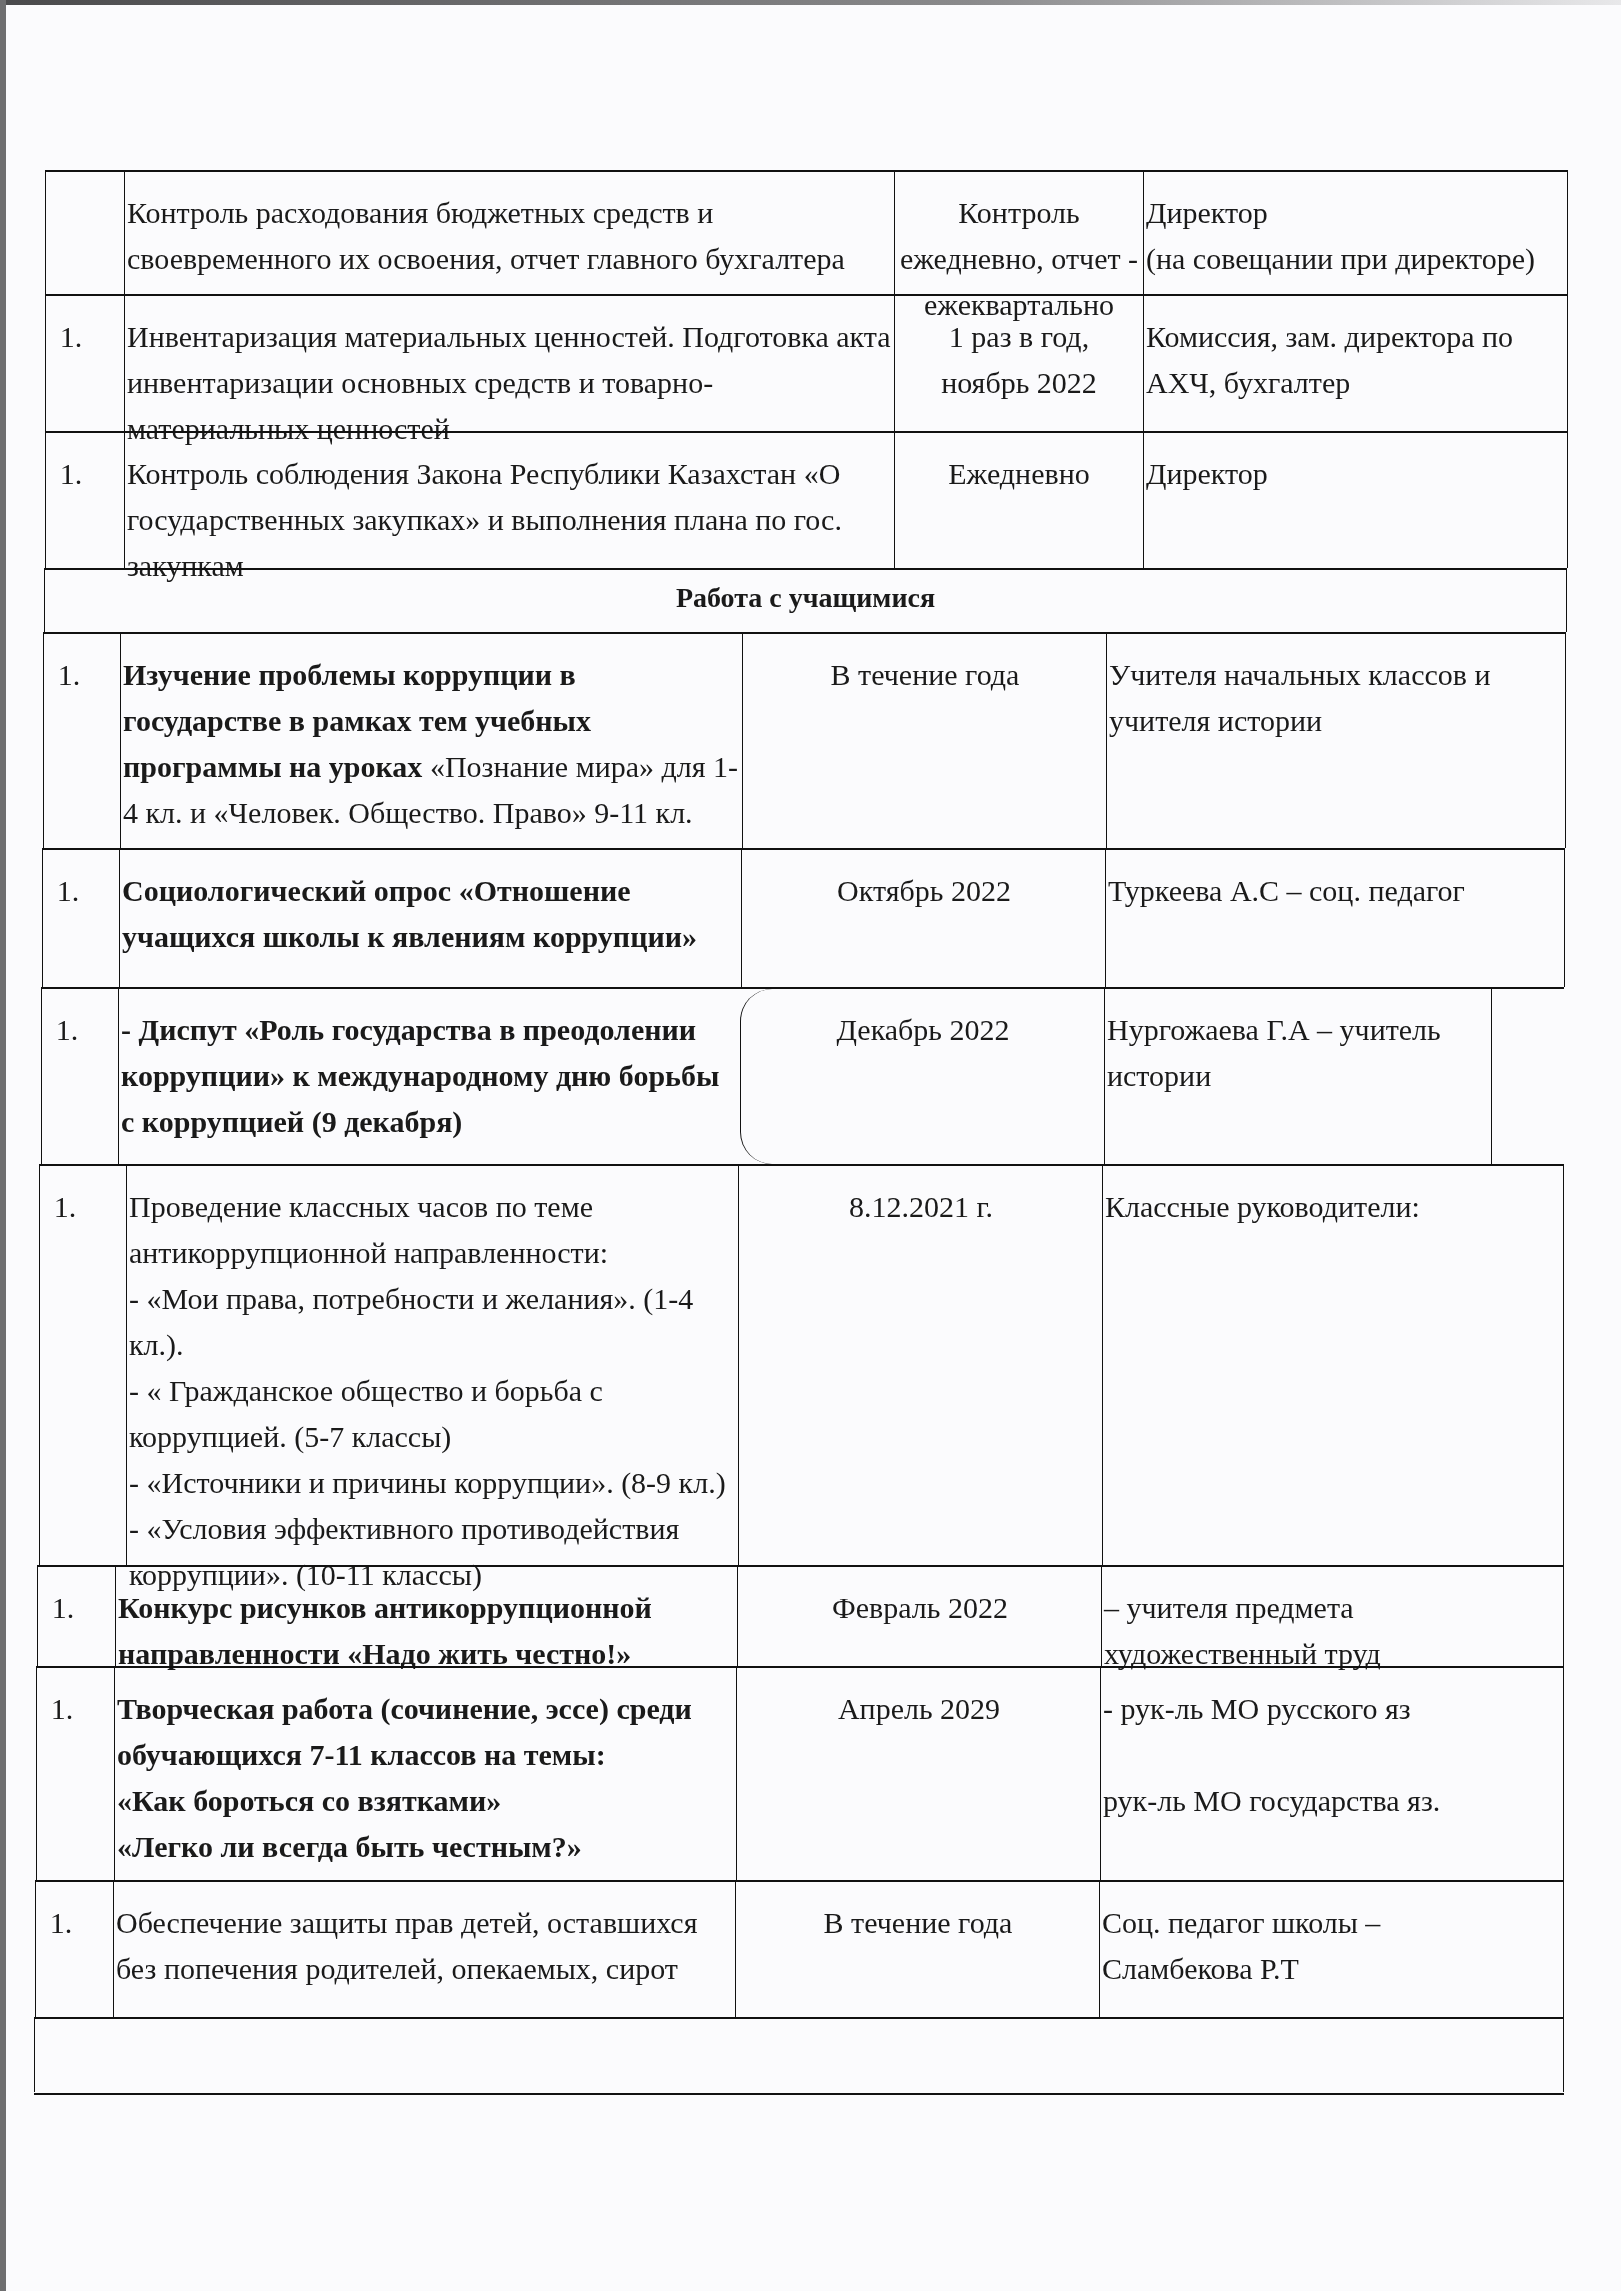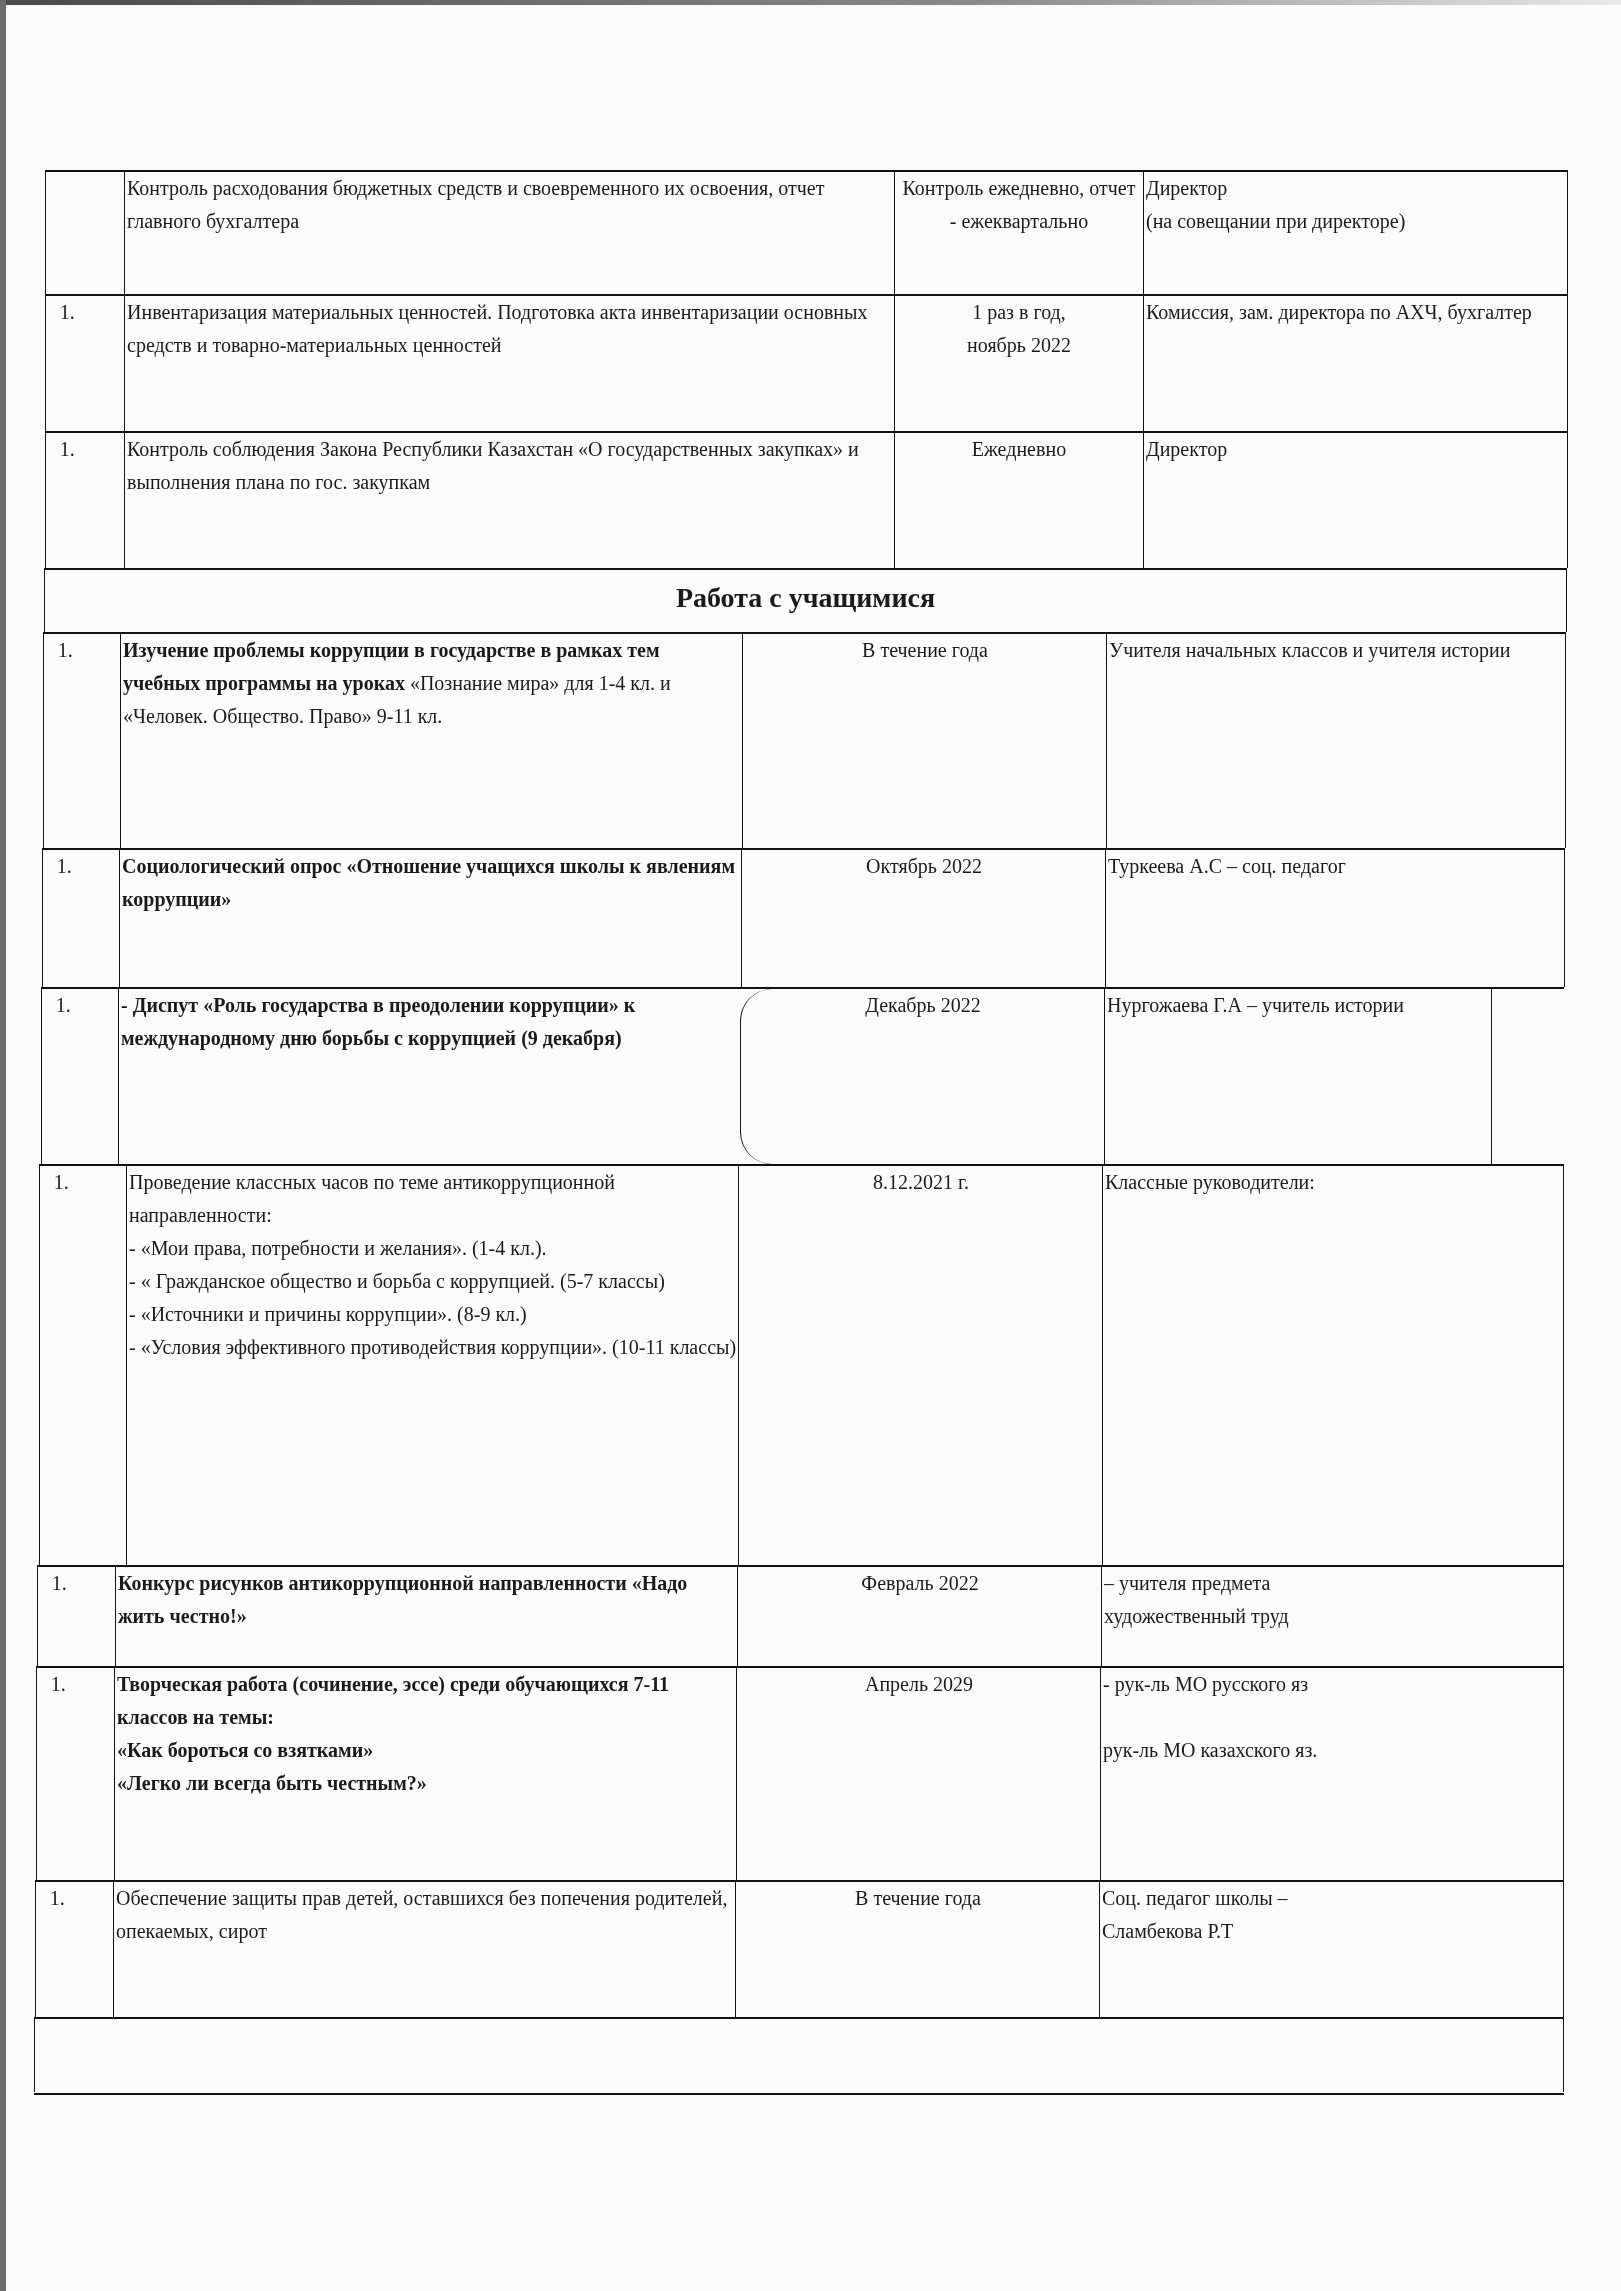--- a/index.html
+++ b/index.html
@@ -14,21 +14,21 @@
   .curl {
     position:absolute; left:0; top:0; width:294px; height:314px;
     background:linear-gradient(135deg, rgba(0,0,0,0) 0%, rgba(0,0,0,0) 55%, rgba(150,150,155,0.35) 58%, rgba(245,245,247,0.9) 63%, #ffffff 75%);
     clip-path:polygon(0 0, 100% 0, 0 100%);
     pointer-events:none;
   }
   .row { position:absolute; border-top:2px solid #111; box-sizing:border-box; }
   .cell {
     position:absolute; top:0; bottom:0; box-sizing:border-box;
     border-left:1.5px solid #111;
-    font-size:20px; line-height:33px; padding:0 2px 0 2px;
+    font-size:30px; line-height:46px; padding:18px 2px 0 2px;
     white-space:pre-line;
   }
   .cell.last { border-right:1.5px solid #111; }
   .center { text-align:center; }
   .bold { font-weight:bold; }
   .num { padding-left:13.7px; }
   .section {
     position:absolute; box-sizing:border-box;
     border-top:2px solid #111; border-left:1.5px solid #111; border-right:1.5px solid #111;
     font-weight:bold; font-size:28px; line-height:35px; text-align:center; padding-top:9.8px;
@@ -103,21 +103,21 @@
 художественный  труд</div>
   </div>
   <div class="row" style="left:36px; top:1666px; width:1528px; height:214px;">
     <div class="cell num" style="left:0; width:78px;">1.</div>
     <div class="cell bold" style="left:78px; width:621px;">Творческая работа (сочинение, эссе) среди обучающихся 7-11 классов на темы:
  «Как бороться со взятками»
  «Легко ли всегда быть честным?»</div>
     <div class="cell center" style="left:700px; width:365px;">Апрель 2029</div>
     <div class="cell last" style="left:1064px; width:464px;"> - рук-ль МО   русского яз
 
- рук-ль МО казахского  яз.</div>
+ рук-ль МО государства  яз.</div>
   </div>
   <div class="row" style="left:35px; top:1880px; width:1529px; height:137px;">
     <div class="cell num" style="left:0; width:78px;">1.</div>
     <div class="cell" style="left:78px; width:621px;">Обеспечение защиты прав детей, оставшихся без попечения родителей, опекаемых, сирот</div>
     <div class="cell center" style="left:700px; width:365px;">В течение года</div>
     <div class="cell last" style="left:1064px; width:465px;">Соц. педагог школы –
 Сламбекова Р.Т</div>
   </div>
   <div class="row" style="left:34px; top:2017px; width:1530px; height:75px;">
     <div class="cell last" style="left:0; width:1530px;"></div>

